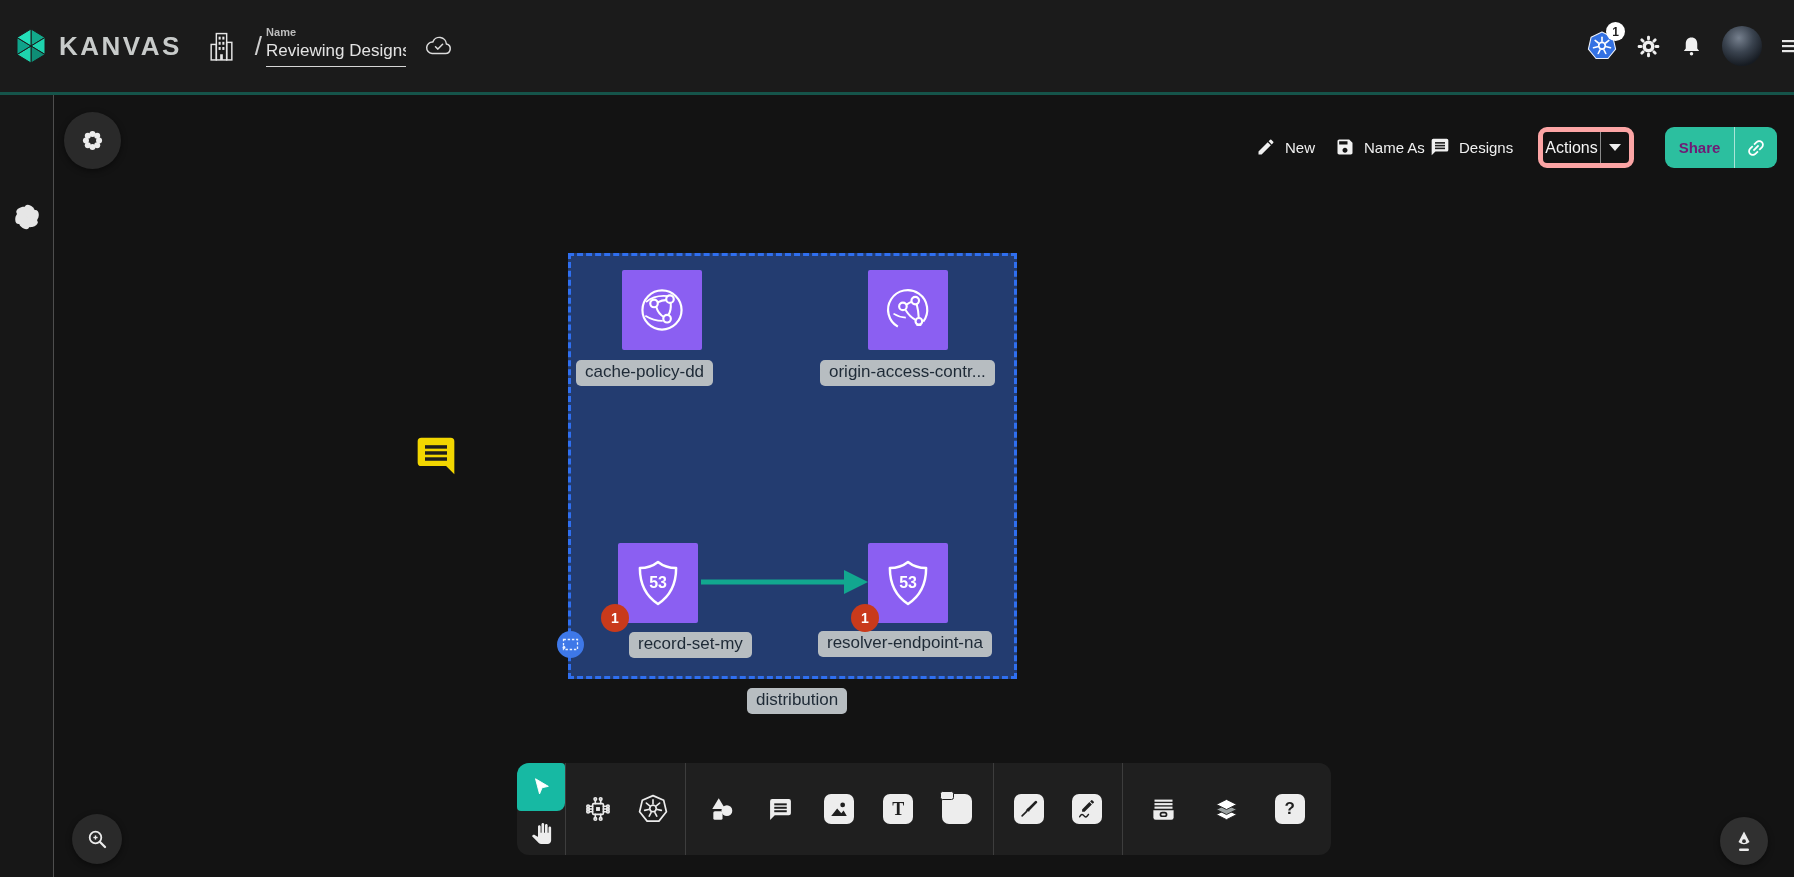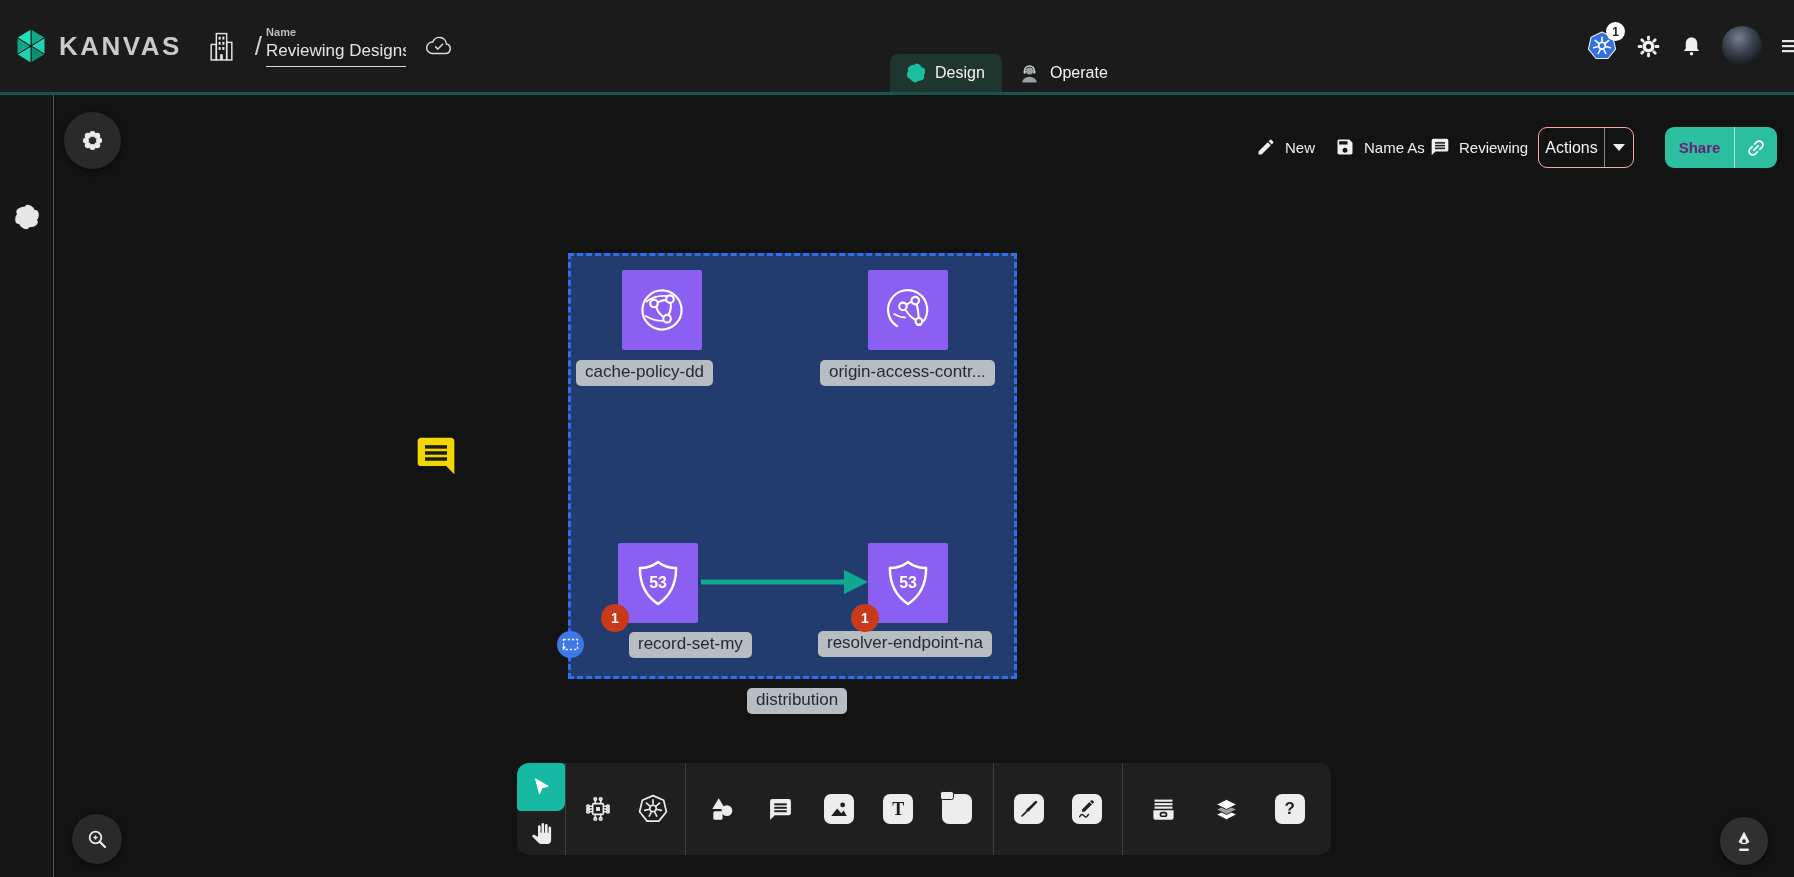--- a/index.html
+++ b/index.html
@@ -40,21 +40,21 @@
   .hamburger { margin-right:-9px; }
 
   
   .sidebar { position:absolute; left:0; top:95px; width:54px; height:782px;
     background:#171717; border-right:1px solid #4e4e4e; z-index:20; }
 
   
   .action-item { position:absolute; display:flex; align-items:center; gap:9px; cursor:pointer; z-index:15; }
   .action-label { font-size:15px; color:#f0f0f0; font-weight:500; }
   .btn-actions { position:absolute; left:1538px; top:127px; width:96px; height:41px;
-    border:1px solid #fca5a5; border-radius:9px; display:flex; align-items:stretch; z-index:15; cursor:pointer; }
+    border:5px solid #fca5a5; border-radius:9px; display:flex; align-items:stretch; z-index:15; cursor:pointer; }
   .btn-actions .lbl { flex:1; display:flex; align-items:center; justify-content:center; font-size:16px; color:#f5f5f5; }
   .btn-actions .sep { width:1px; background:#8a8a8a; }
   .btn-actions .caret-box { width:28px; display:flex; align-items:center; justify-content:center; }
   .caret { width:0; height:0; border-left:6px solid transparent; border-right:6px solid transparent; border-top:7px solid #ededed; }
   .btn-share { position:absolute; left:1665px; top:127px; width:112px; height:41px;
     background:#2cbf9f; border-radius:9px; display:flex; align-items:stretch; z-index:15; cursor:pointer; }
   .btn-share .lbl { flex:1; display:flex; align-items:center; justify-content:center; font-size:15px; font-weight:700; color:#701a75; }
   .btn-share .sep { width:1px; background:rgba(255,255,255,0.6); margin:0; }
   .btn-share .link-box { width:42px; display:flex; align-items:center; justify-content:center; }
 
@@ -147,38 +147,20 @@
     <div class="name-group">
       <span class="name-label">Name</span>
       <input class="name-input" type="text" value="Reviewing Designs" style="">
     </div>
     <svg class="cloud" width="30" height="25" viewBox="0 0 30 24" fill="none" stroke="#dcdcdc" stroke-width="1.5">
       <path d="M8 19 h13.5 a4.8 4.8 0 0 0 .9 -9.5 A7 7 0 0 0 8.8 7.6 A4.6 4.6 0 0 0 8 19 Z" stroke-linejoin="round"></path>
       <polyline points="11.5,12.3 13.9,14.6 18.6,9.8" stroke-linecap="round" stroke-linejoin="round"></polyline>
     </svg>
   </div>
 
-  <div class="tabs">
-    <div class="tab active">
-      <svg width="20" height="20" style="color:#19bf9f">
-          <use href="#sym-spiral"></use>
-        </svg>
-      <span class="tab-label">Design</span>
-    </div>
-    <div class="tab">
-      <svg width="23" height="23" viewBox="0 0 24 24">
-        <path d="M7 9.2 a5 5 0 0 1 10 0" stroke="#cfd2d4" stroke-width="1.7" fill="none"></path>
-        <circle cx="12" cy="9.4" r="3.7" fill="#9aa0a3"></circle>
-        <rect x="5.9" y="8.6" width="2.1" height="3.6" rx="1" fill="#cfd2d4"></rect>
-        <rect x="16" y="8.6" width="2.1" height="3.6" rx="1" fill="#cfd2d4"></rect>
-        <path d="M4.5 21.5 a7.5 6 0 0 1 15 0 z" fill="#9aa0a3"></path>
-      </svg>
-      <span class="tab-label">Operate</span>
-    </div>
-  </div>
 
   <div class="hright">
     <div class="k8s-wrap">
       <svg width="30" height="30" viewBox="0 0 28 28">
         <polygon points="14,1 24.2,5.9 26.7,16.9 19.6,25.7 8.4,25.7 1.3,16.9 3.8,5.9" fill="#3371e3" stroke="#eef2fa" stroke-width="1" stroke-linejoin="round"></polygon>
         <circle cx="14" cy="13.8" r="3.1" fill="none" stroke="#fff" stroke-width="1.6"></circle>
         <g stroke="#fff" stroke-width="1.5" stroke-linecap="round">
           <line x1="14" y1="9.6" x2="14" y2="5.8"></line>
           <line x1="17.4" y1="11.2" x2="20.4" y2="8.8"></line>
           <line x1="18.2" y1="14.7" x2="21.9" y2="15.6"></line>
@@ -234,21 +216,21 @@
   <div class="action-item" style="left:1335px; top:137px">
     <svg width="20" height="20" viewBox="0 0 24 24">
       <path fill="#f0f0f0" d="M17 3H5c-1.11 0-2 .9-2 2v14c0 1.1.89 2 2 2h14c1.1 0 2-.9 2-2V7l-4-4zm-5 16c-1.66 0-3-1.34-3-3s1.34-3 3-3 3 1.34 3 3-1.34 3-3 3zm3-10H5V5h10v4z"></path>
     </svg>
     <span class="action-label">Name As</span>
   </div>
   <div class="action-item" style="left:1430px; top:137px">
     <svg width="20" height="20" style="color:#f0f0f0">
         <use href="#sym-chat"></use>
       </svg>
-    <span class="action-label">Reviewing</span>
+    <span class="action-label">Designs</span>
   </div>
 
   <div class="btn-actions">
     <span class="lbl">Actions</span>
     <span class="sep"></span>
     <span class="caret-box">
         <span class="caret"></span>
       </span>
   </div>
   <div class="btn-share">

